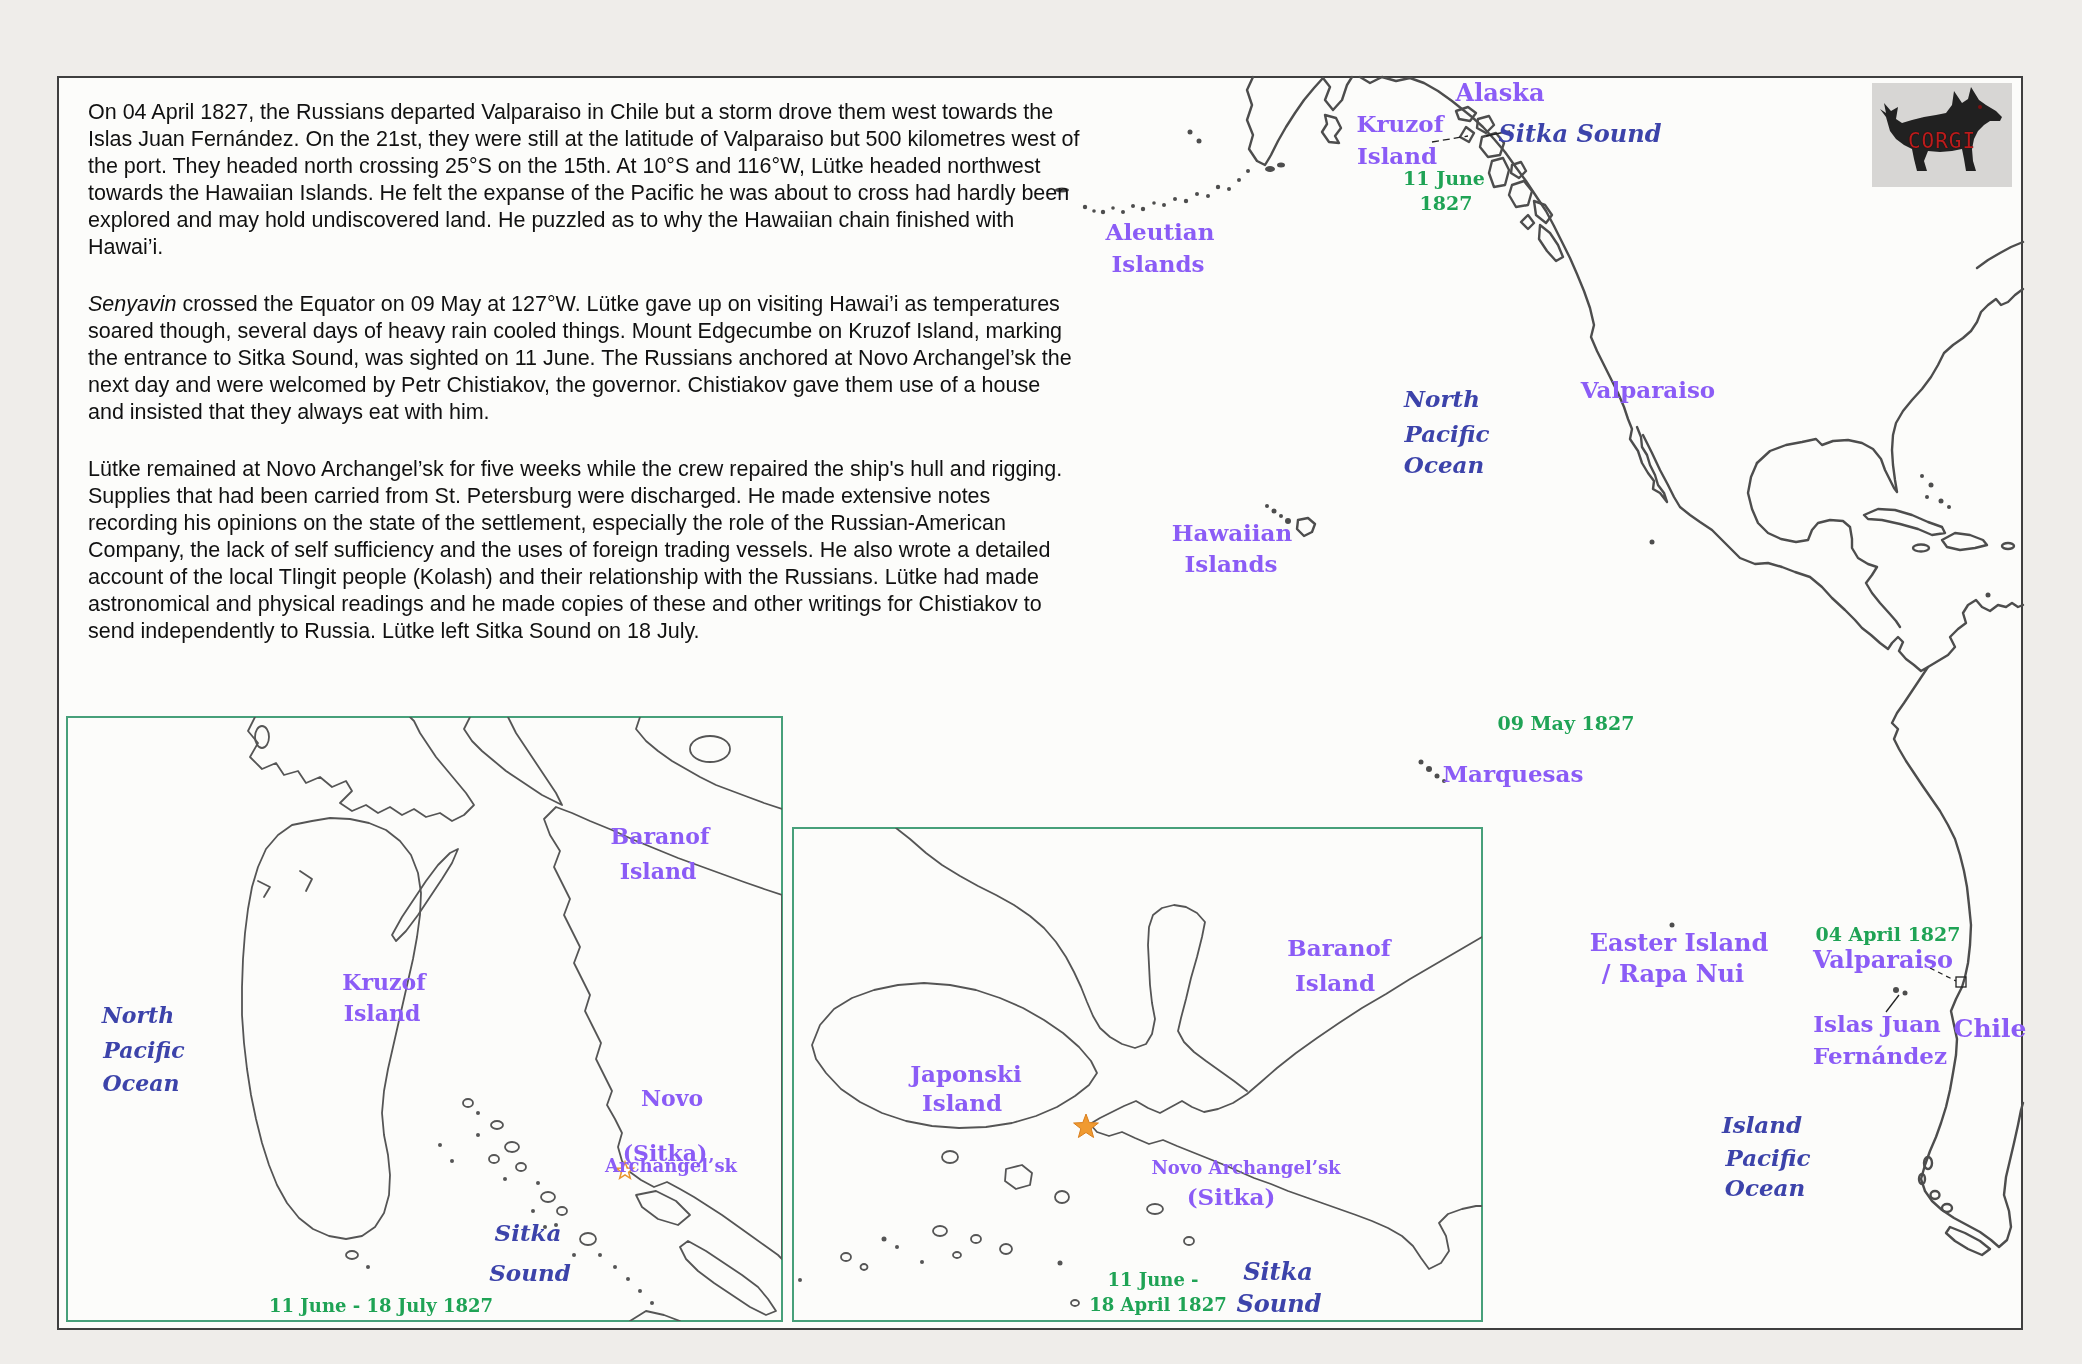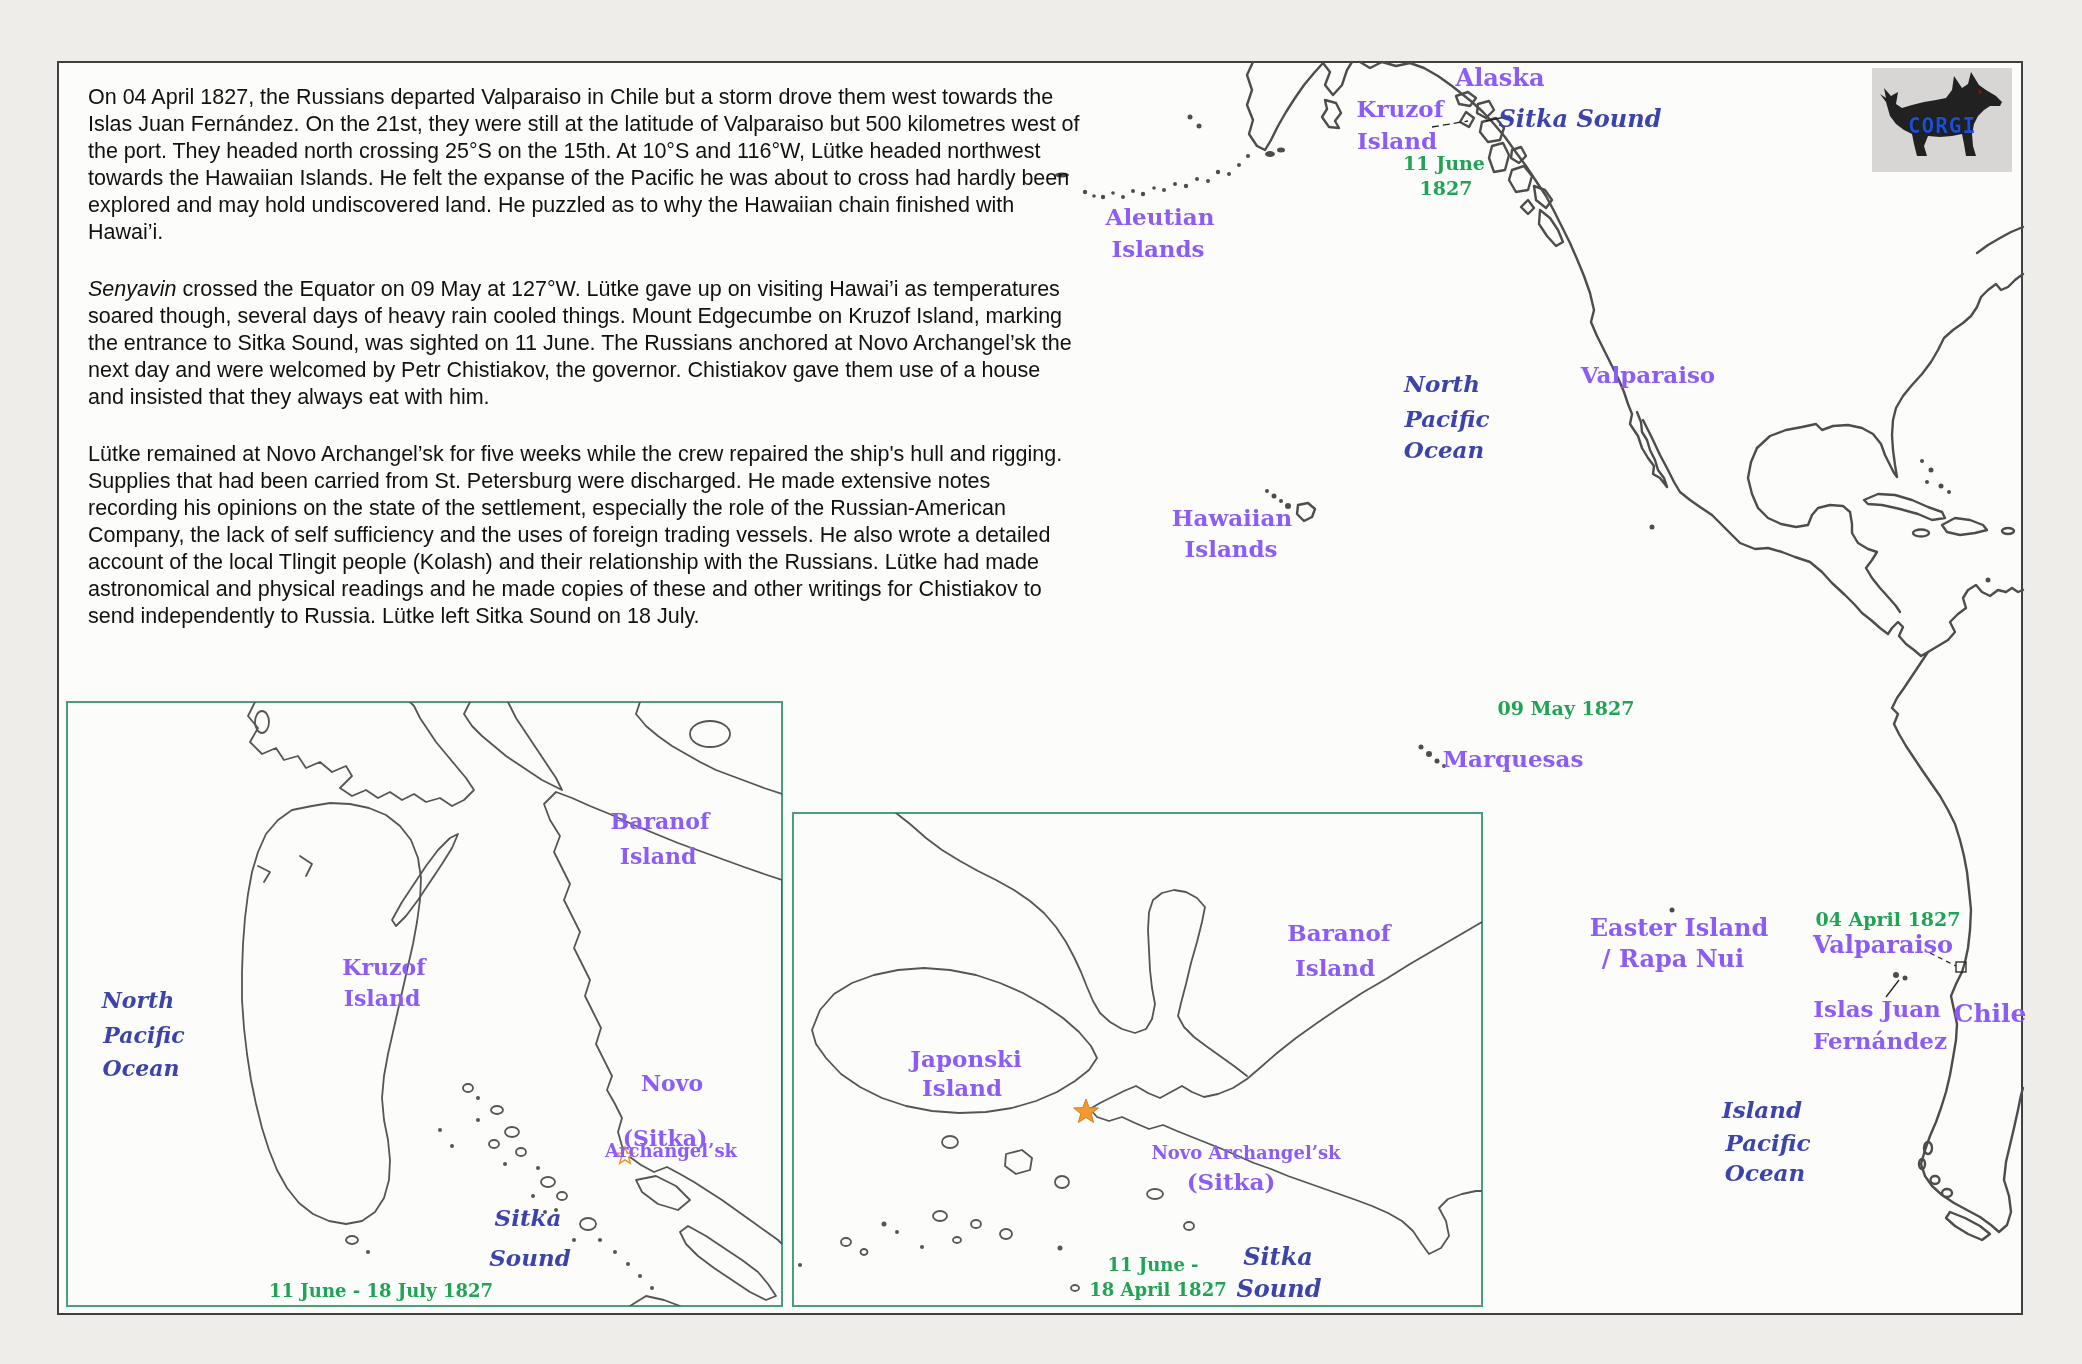--- a/index.html
+++ b/index.html
@@ -1,32 +1,32 @@
 <!DOCTYPE html>
 <html><head>
 <meta charset="utf-8">
 <style>
   html,body{margin:0;padding:0;background:#efedea;width:2082px;height:1364px;overflow:hidden;}
-  #stage{position:relative;width:2082px;height:1120px;font-family:"Liberation Sans",sans-serif;}
+  #stage{position:relative;width:2082px;height:1120px;font-family:"Liberation Sans",sans-serif;margin-top:15px;}
   #paper{position:absolute;left:57px;top:61px;width:1966px;height:1254px;background:#fcfcfa;
          border:2px solid #3f3f3f;box-sizing:border-box;}
   #map-art{position:absolute;left:0;top:0;width:2082px;height:1364px;pointer-events:none;}
   #article{position:absolute;left:88px;top:84px;width:992px;color:#111;
            font-size:21.5px;line-height:27px;text-align:left;}
   #article p{margin:0;}
   #article p + p{margin-top:30px;}
   .mlbl{position:absolute;transform:translate(-50%,-50%);white-space:nowrap;
         font-family:"DejaVu Serif",serif;font-weight:bold;}
   .red{color:#8b5cf6;}
   .blue{color:#3c43aa;font-style:italic;}
   .green{color:#1fa355;}
   #logo-box{position:absolute;left:1872px;top:68px;width:140px;height:104px;background:#d7d6d4;}
   #logo-box svg{position:absolute;left:0;top:0;}
   .logo-text{position:absolute;left:50%;top:56%;transform:translate(-50%,-50%);
-             color:#1d4ed8;font-family:"DejaVu Sans Mono",monospace;font-weight:bold;
+             color:#b91c1c;font-family:"DejaVu Sans Mono",monospace;font-weight:normal;
              font-size:21px;letter-spacing:1px;text-shadow:0 0 1px #000;}
 </style>
 </head>
 <body>
 
 <div id="stage">
   <div id="paper"></div>
 
   <svg id="map-art" viewBox="0 0 2082 1364">
     <defs>

